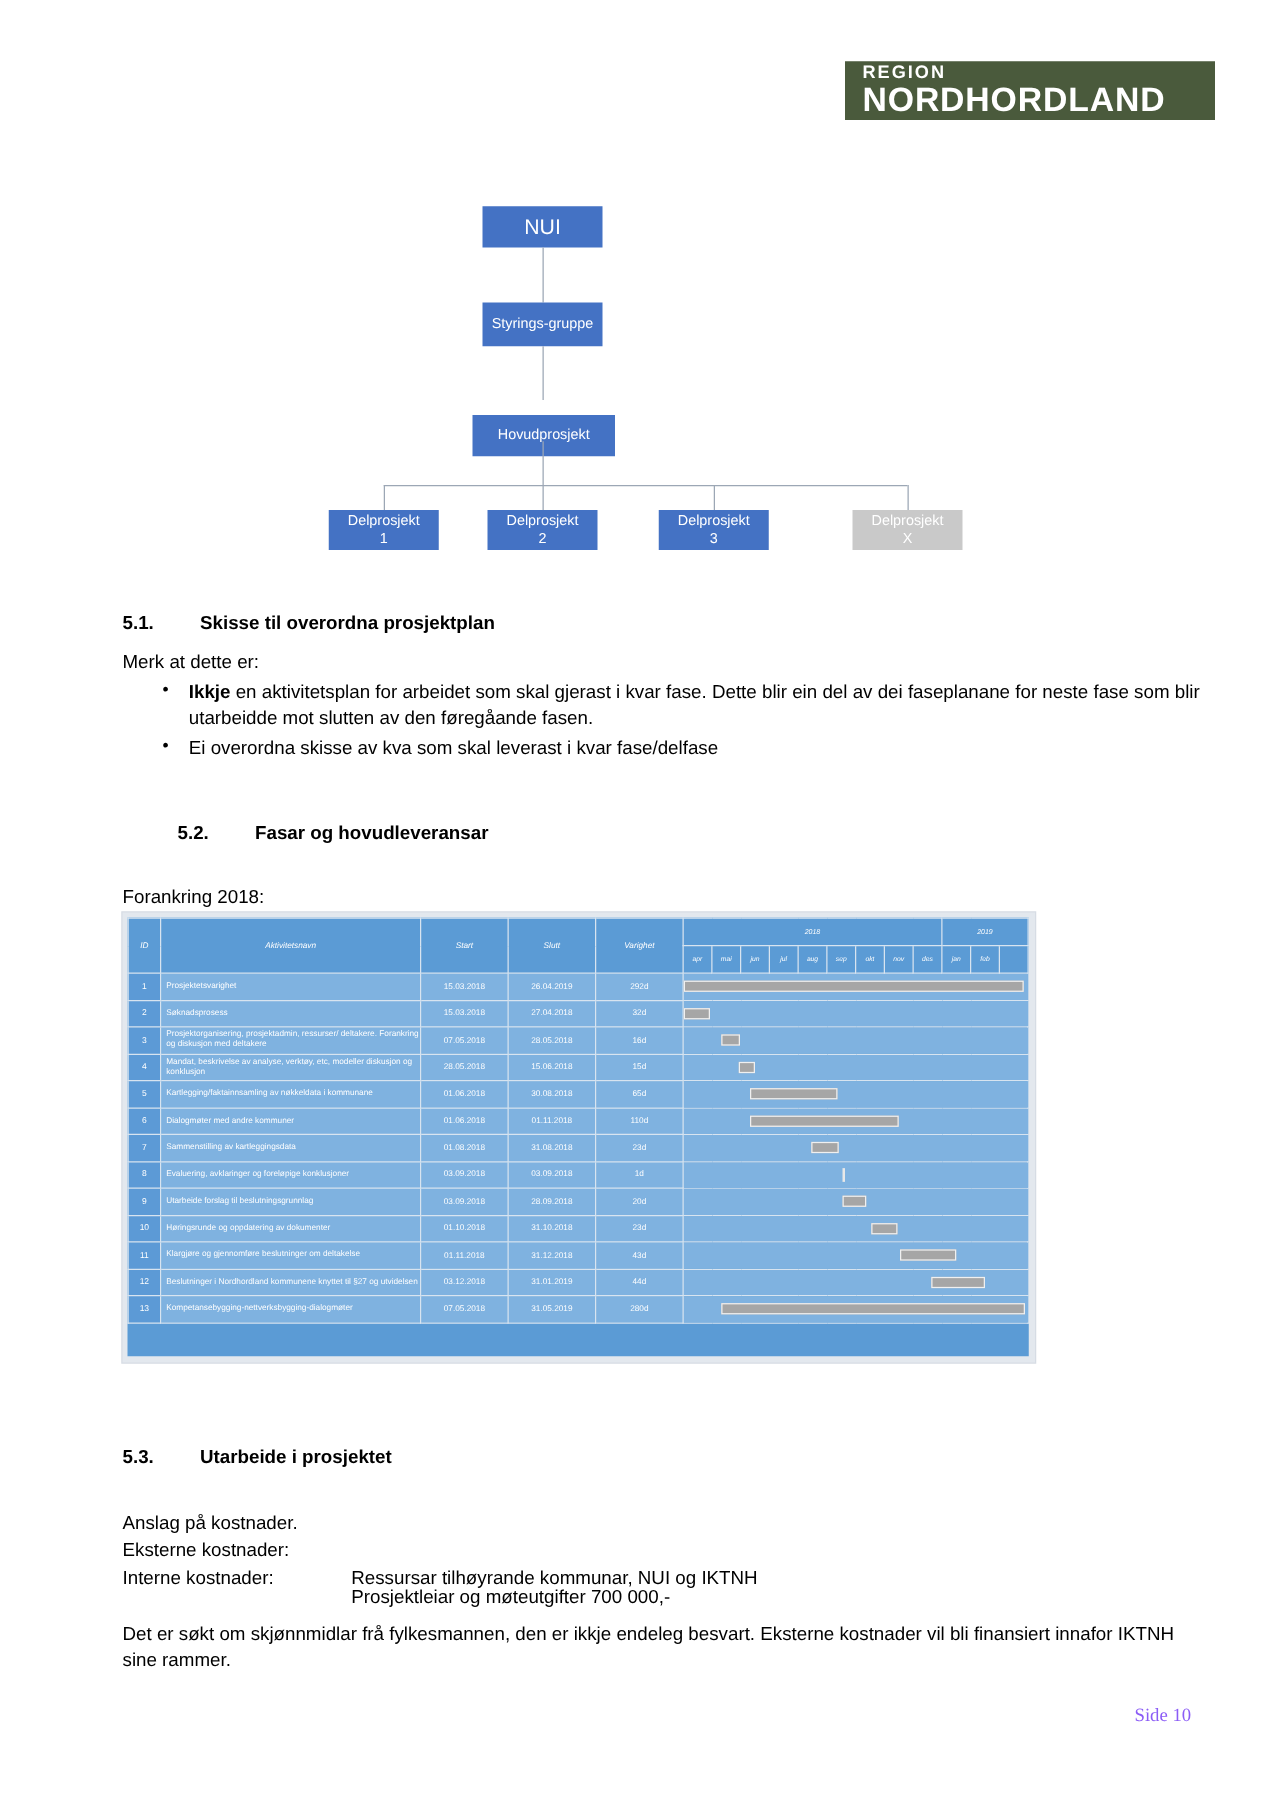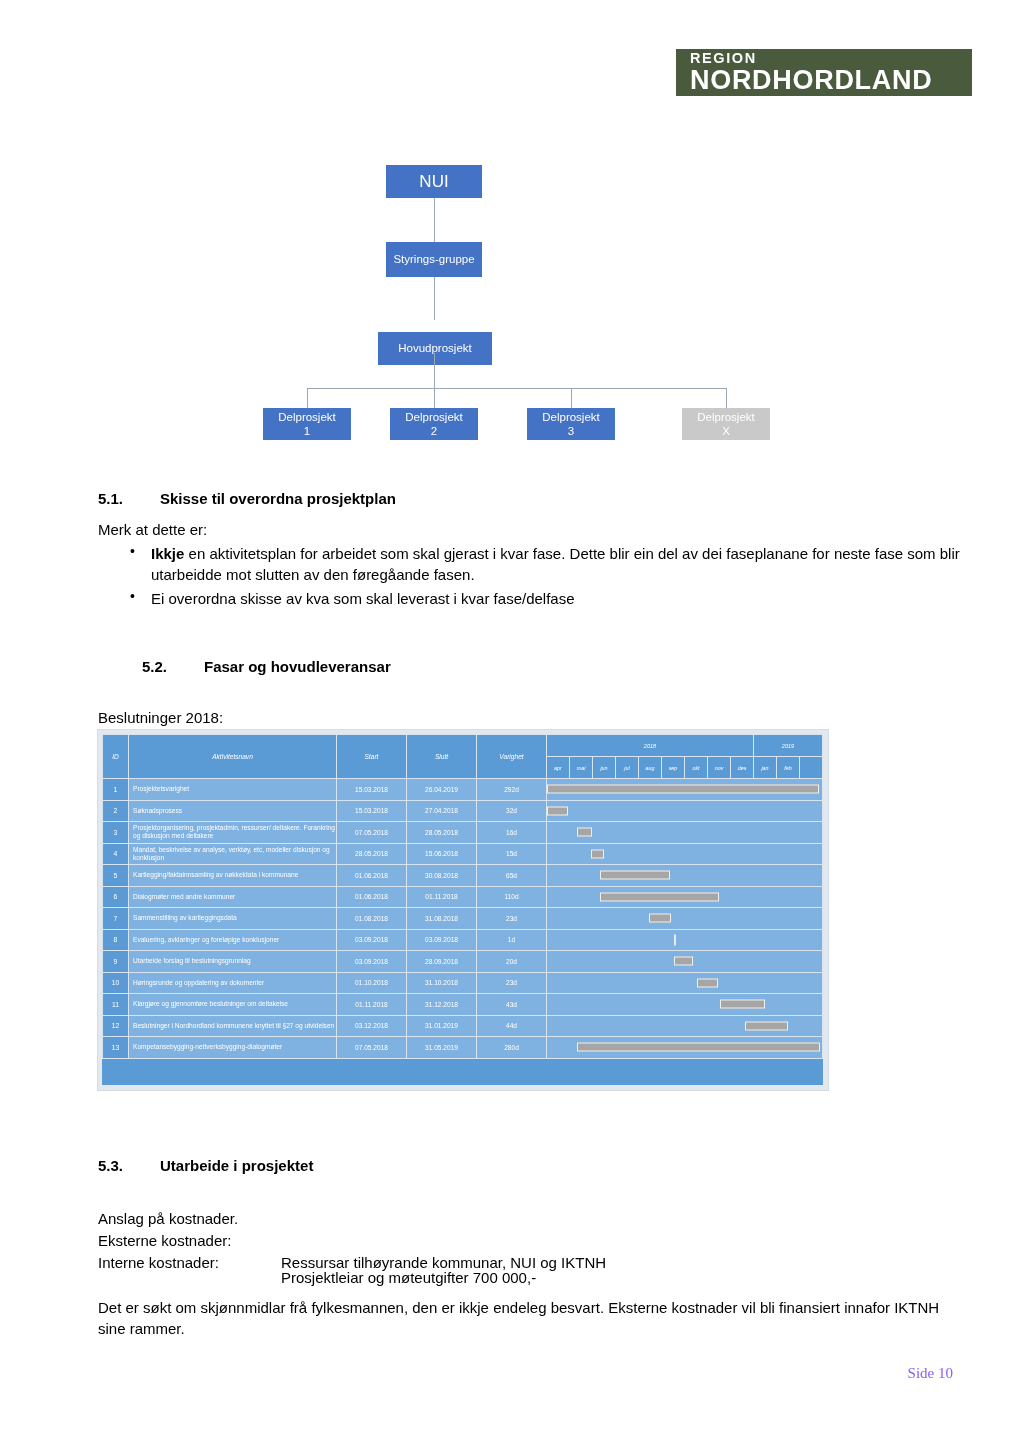--- a/index.html
+++ b/index.html
@@ -258,21 +258,21 @@
   </li>
   <li>
     <span>Ei overordna skisse av kva som skal leverast i kvar fase/delfase</span>
   </li>
 </ul>
 
 <div class="heading" style="left:98px; top:658px;margin-left:44px;">
   <span class="num">5.2.</span><span>Fasar og hovudleveransar</span>
 </div>
 
-<div class="para" style="left:98px; top:707px;">Beslutninger 2018:</div>
+<div class="para" style="left:98px; top:707px;">Forankring 2018:</div>
 
 <div id="gantt-wrap">
   <div id="gantt">
     <table class="gt">
       <thead>
         <tr>
           <th class="hd-id" rowspan="2">ID</th>
           <th class="hd-name" rowspan="2">Aktivitetsnavn</th>
           <th class="hd-start" rowspan="2">Start</th>
           <th class="hd-slutt" rowspan="2">Slutt</th>

